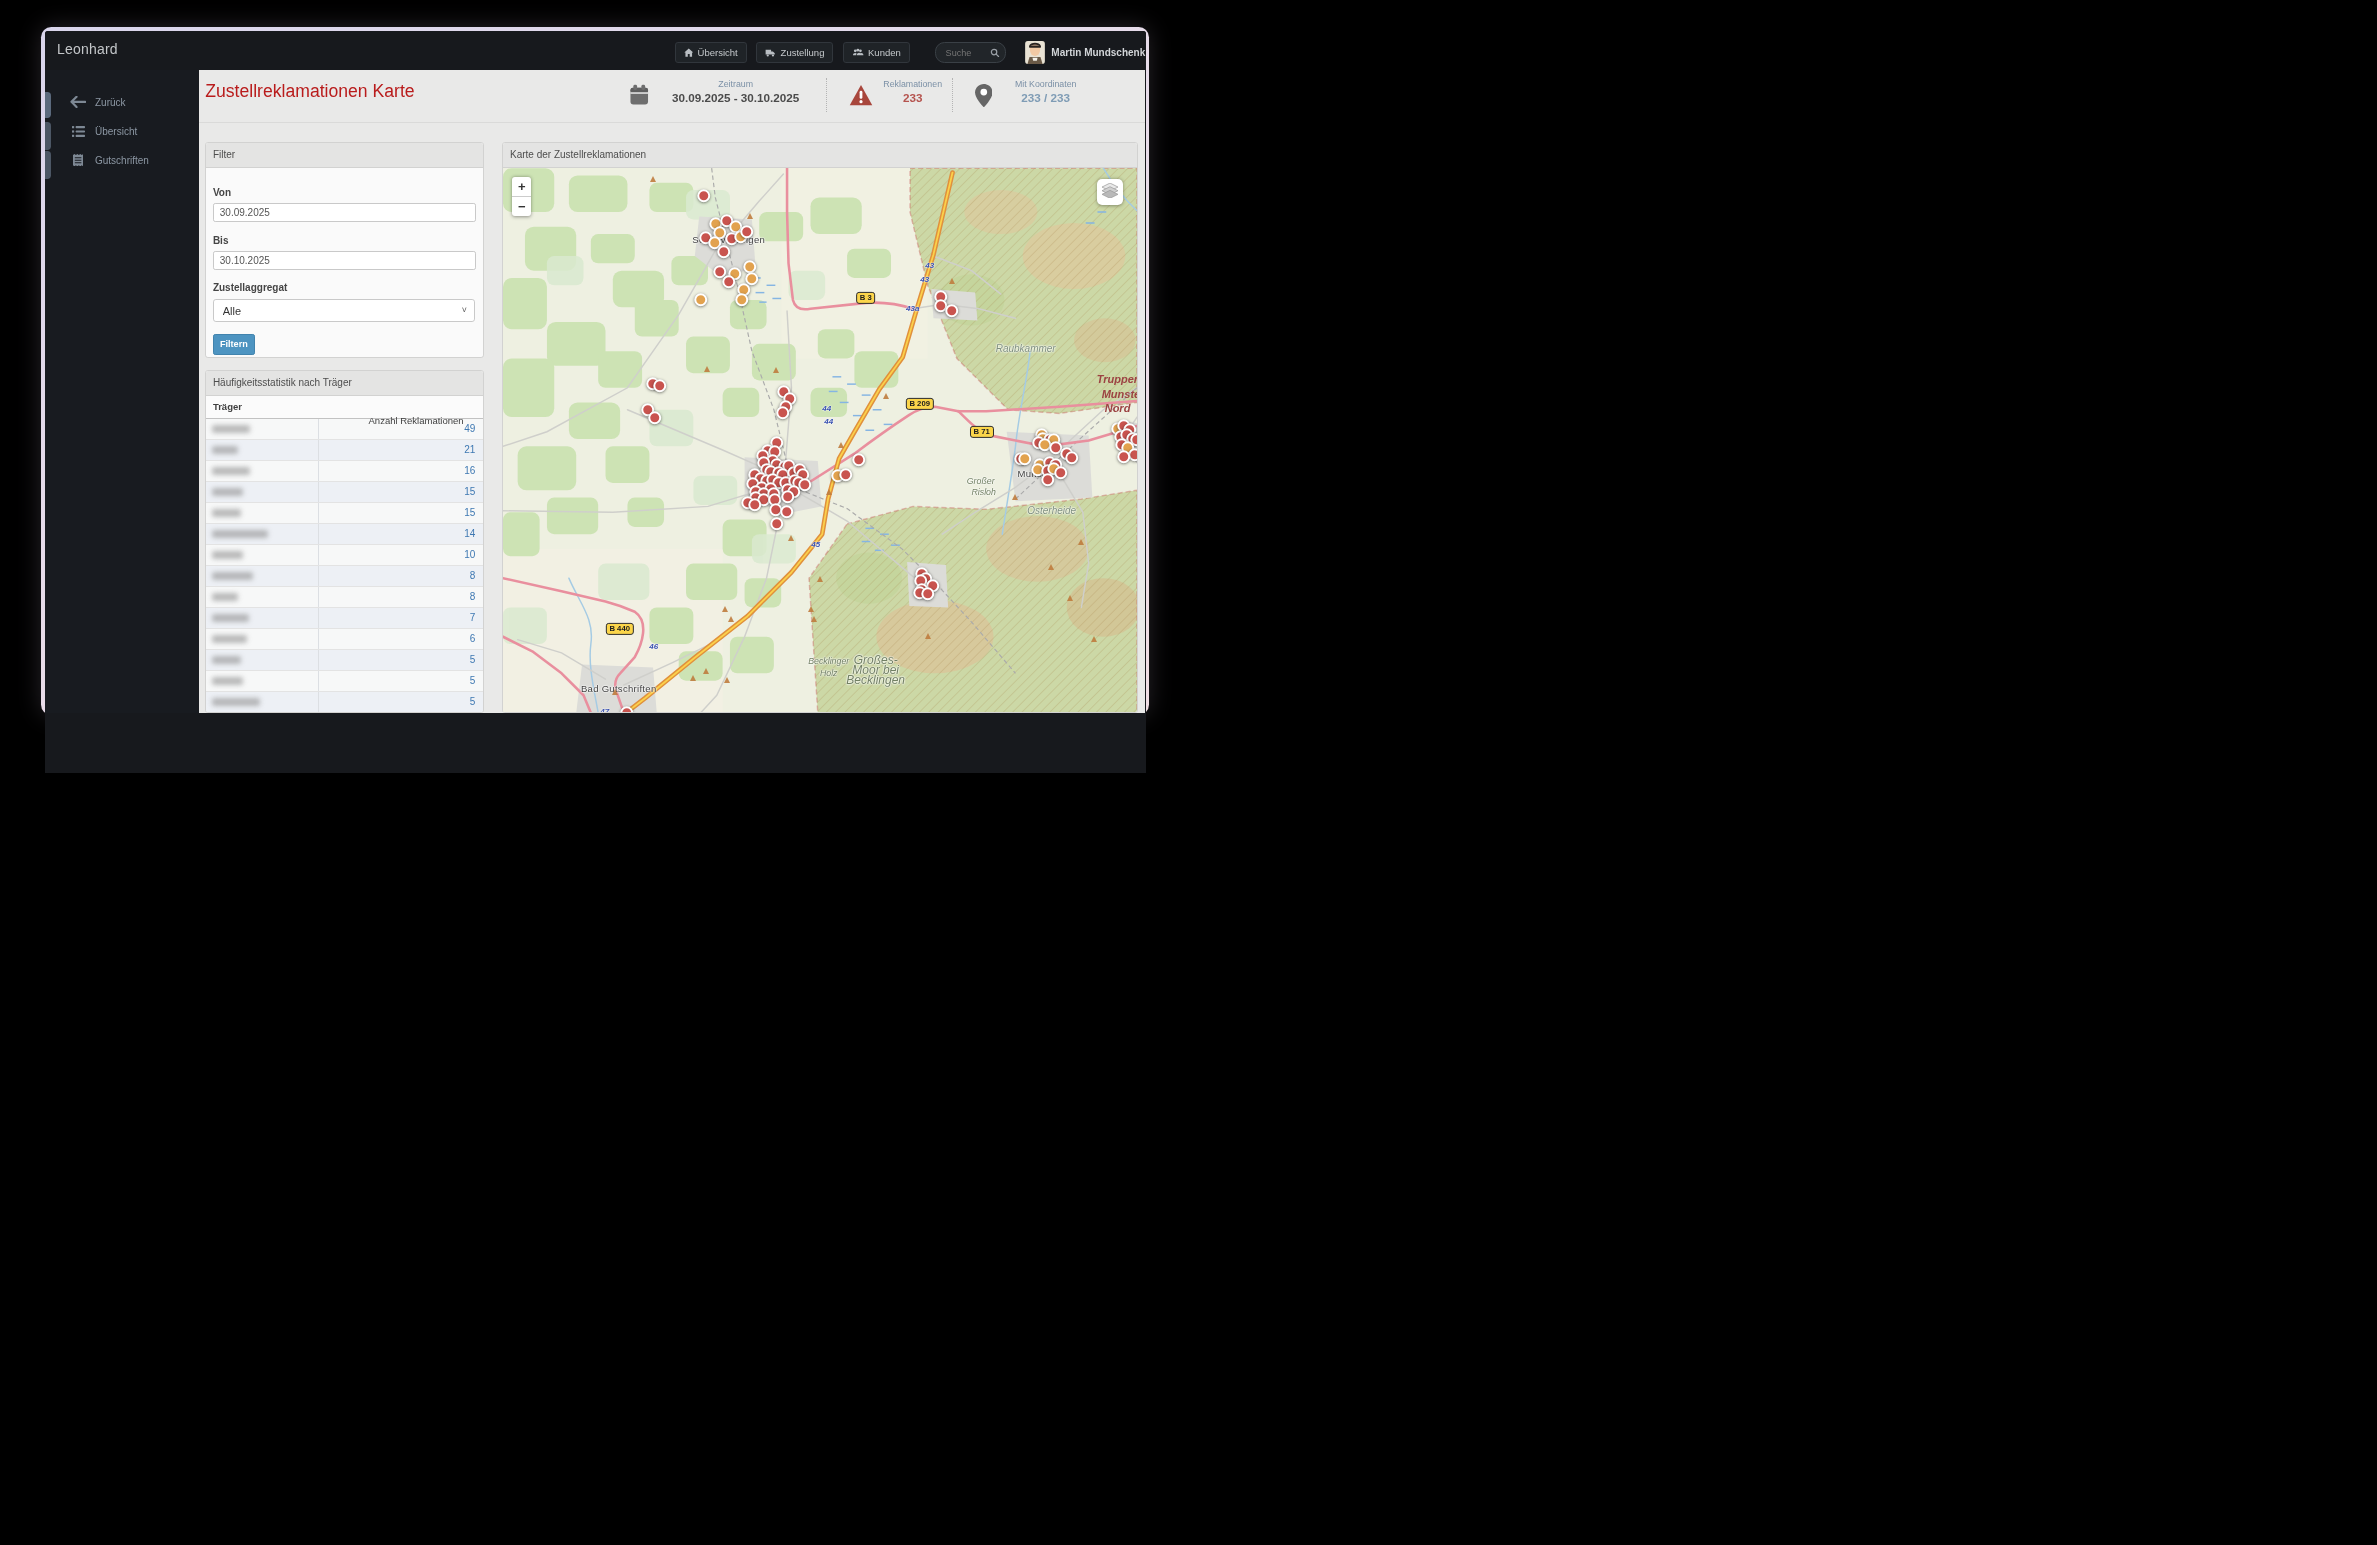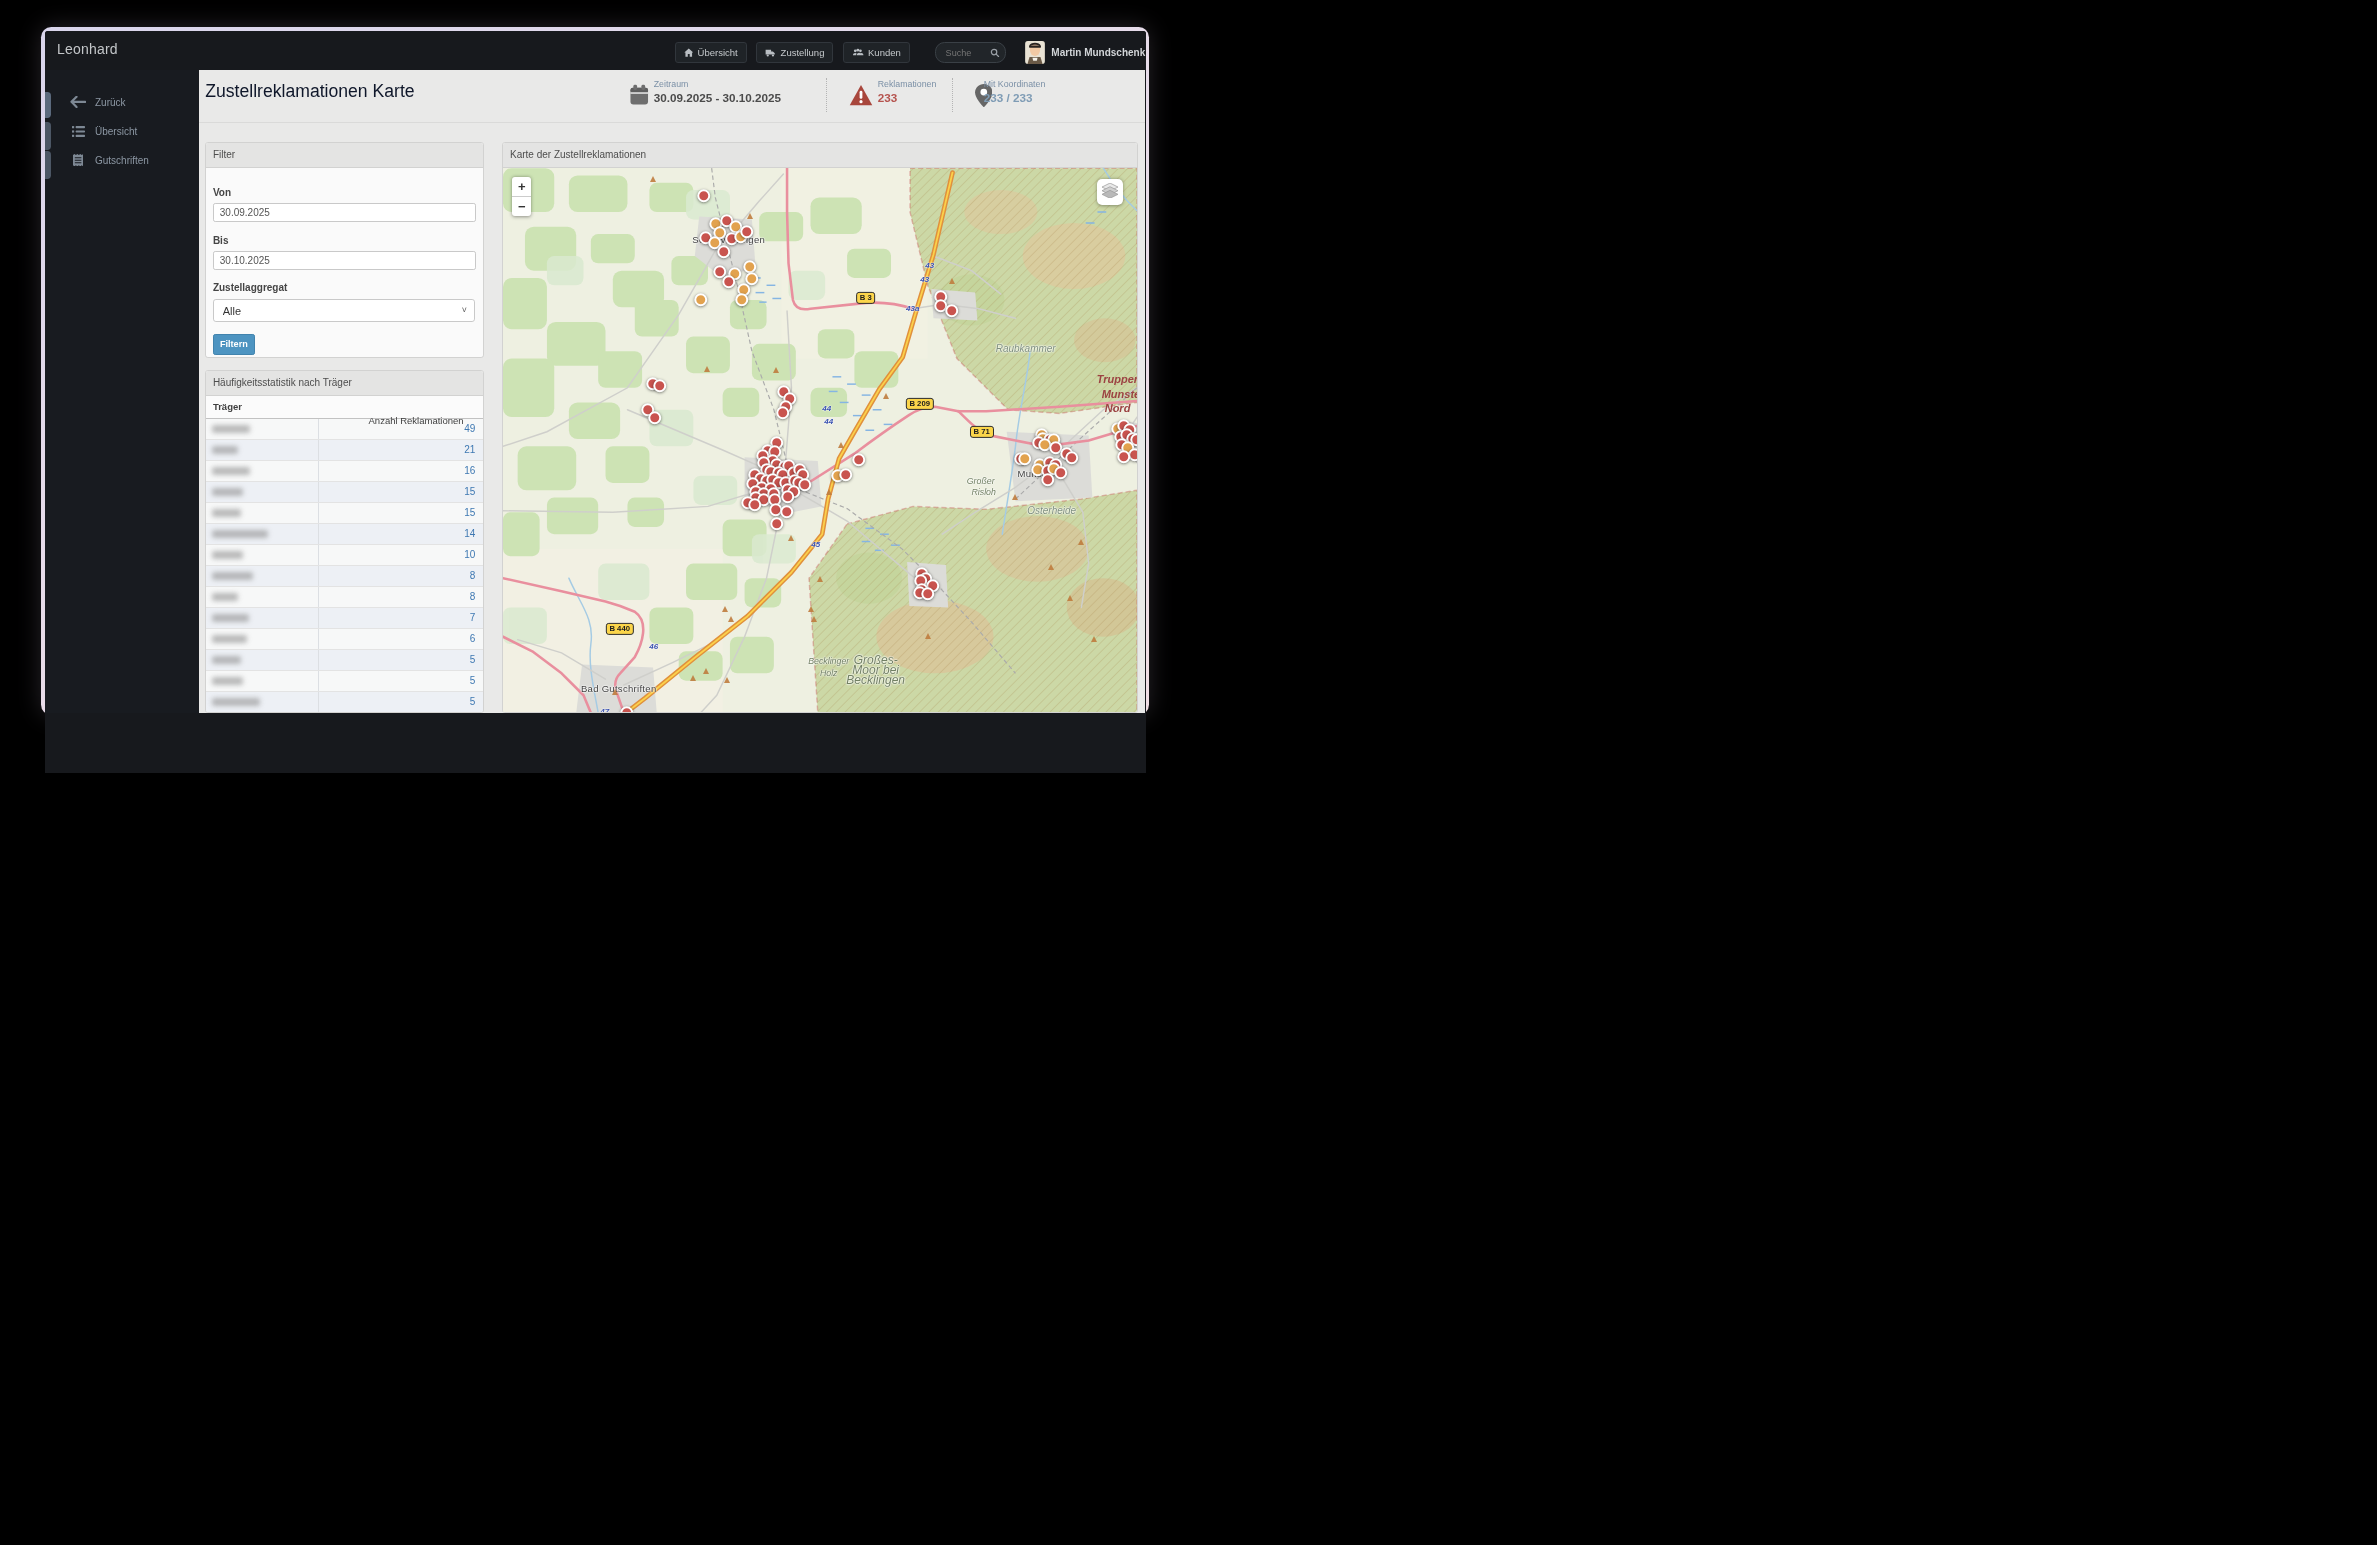--- a/index.html
+++ b/index.html
@@ -28,22 +28,22 @@
   .sliver{position:absolute;left:0;width:5.9px;border-radius:0 3.7px 3.7px 0;}
   .sliver.s1{top:22px;height:26px;background:#5b6a7d;}
   .sliver.s2{top:52px;height:28px;background:#4c5765;}
   .sliver.s3{top:81px;height:28px;background:#4c5765;}
   .sideitem{position:absolute;left:0;width:100%;height:25px;display:flex;align-items:center;color:#8c97a3;font-size:10px;cursor:pointer;}
   .sideitem .ic{width:19px;display:flex;justify-content:center;margin-left:24px;margin-right:7.3px;flex:none;}
   .main{position:absolute;left:154px;top:0;width:946px;height:643px;background:#e9e9e8;}
 
   
   .page-header{position:absolute;left:0;top:0;width:100%;height:52px;border-bottom:0.7px solid #dadad9;}
-  .page-title{position:absolute;left:6.6px;top:11.7px;font-size:17.6px;color:#0f172a;font-weight:400;}
-  .hstat{position:absolute;top:9.5px;text-align:left;}
+  .page-title{position:absolute;left:6.6px;top:11.7px;font-size:17.6px;color:#b91c1c;font-weight:400;}
+  .hstat{position:absolute;top:9.5px;text-align:center;}
   .hstat .lbl{font-size:8.8px;color:#7b90a6;}
   .hstat .val{font-size:11.7px;font-weight:700;color:#4b4b4b;margin-top:2.2px;}
   .hstat .val.red{color:#b5534e;}
   .hstat .val.blue{color:#7f9cb5;}
   .hdivider{position:absolute;top:8.8px;height:34px;border-left:0.7px dotted #b4b4b4;}
   .hicon{position:absolute;}
 
   
   .panel{position:absolute;background:#fafafa;border:0.7px solid #d2d2d1;border-radius:2.9px;overflow:hidden;}
   .panel-h{height:24px;background:#e4e4e3;border-bottom:0.7px solid #d2d2d1;display:flex;align-items:center;

